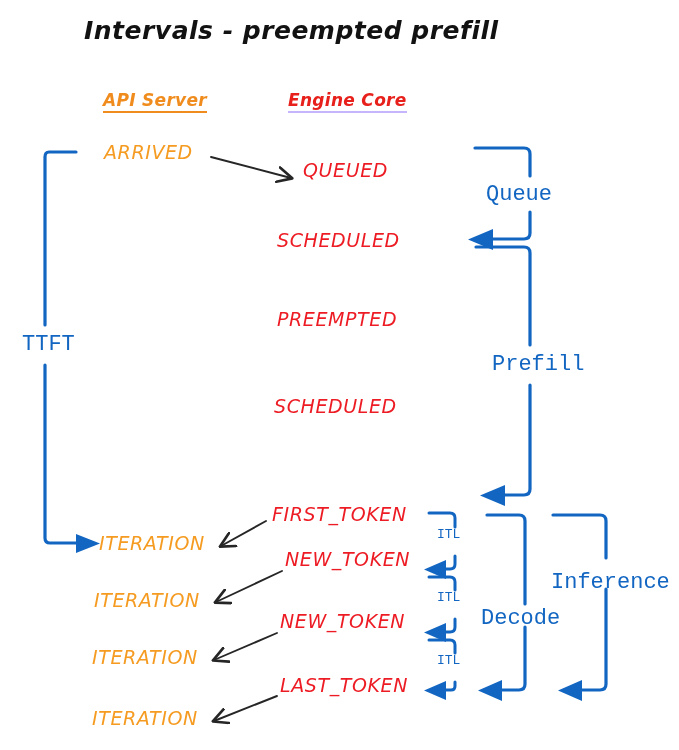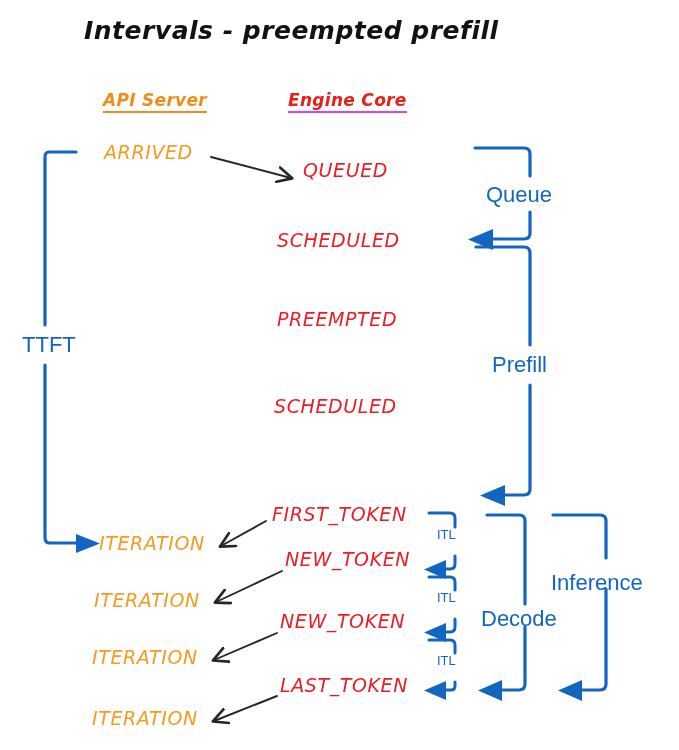--- a/index.html
+++ b/index.html
@@ -45,34 +45,34 @@
     font-size: 17px;
     letter-spacing: 0.3px;
     padding-bottom: 2px;
   }
   .colhead.api {
     color: #F08C1E;
     border-bottom: 2px solid #F08C1E;
   }
   .colhead.engine {
     color: #E8201B;
-    border-bottom: 2px solid #d946ef;
+    border-bottom: 2px solid #c4b5fd;
   }
   
   .state {
     font-family: "DejaVu Sans", sans-serif;
     font-style: italic;
     font-size: 19px;
     letter-spacing: 0.6px;
   }
   .state.orange { color: #F59B21; }
   .state.red    { color: #ED1C24; }
   
   .blabel {
-    font-family: Liberation Sans, sans-serif;
+    font-family: Liberation Mono, monospace;
     font-size: 22px;
     color: #1266C2;
     letter-spacing: 0px;
   }
   .blabel.small {
     font-size: 13px;
   }
 </style>
 </head>
 <body>

